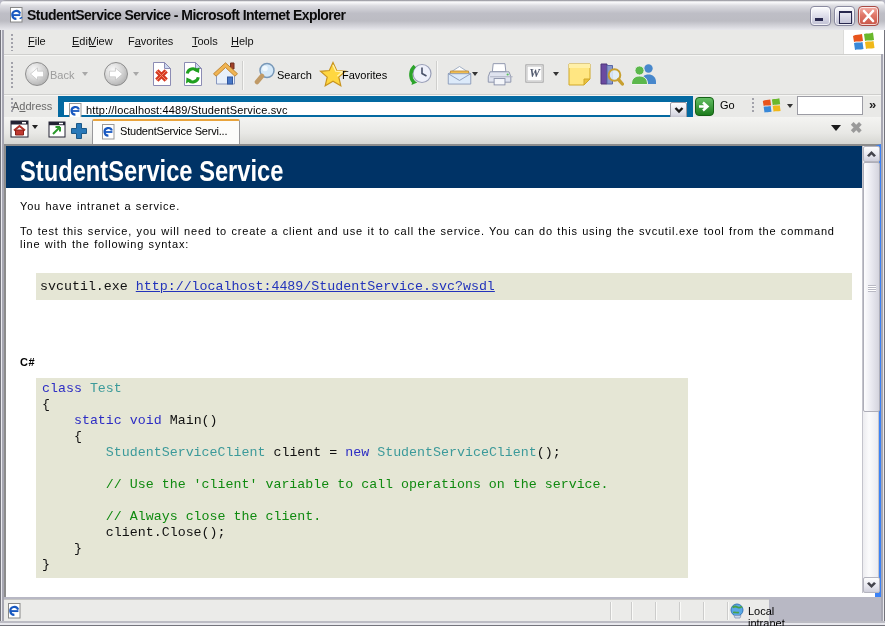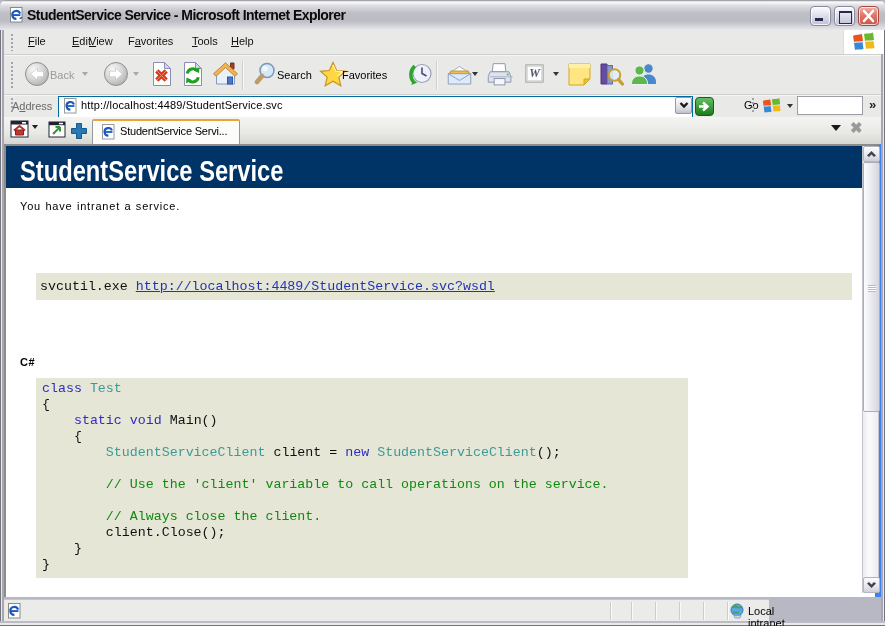--- a/index.html
+++ b/index.html
@@ -48,26 +48,26 @@
   .tbtext { position:absolute; font-size:11px; color:#000; }
   .tsep { position:absolute; top:5px; width:1px; height:29px; background:#cfcfcd; box-shadow:1px 0 0 #f8f8f6; }
   .navcirc { position:absolute; top:6px; width:24px; height:24px; border-radius:50%;
      border:1px solid #8e8e8e; background:radial-gradient(circle at 8px 7px,#fafafa,#d6d6d6 45%,#b2b2b2 80%,#9e9e9e 100%); }
   .chevdn { position:absolute; width:0; height:0; border-left:3px solid transparent; border-right:3px solid transparent;
      border-top:4px solid #a8a8a8; }
 
   
   #addrbar { left:0; top:66px; width:877px; height:21px; }
   #addrlabel { position:absolute; left:8px; top:4px; font-size:11px; color:#6a6a6a; }
-  #addrinput { position:absolute; left:54px; top:0px; width:635px; height:25px; background:#fff; border:1px solid #0369a1; }
+  #addrinput { position:absolute; left:54px; top:0px; width:635px; height:25px; background:#fff; border:6px solid #0369a1; }
   #addrtext { position:absolute; left:22px; top:2px; font-size:11px; letter-spacing:0.15px; color:#000; }
   #addrdrop { position:absolute; right:0; top:0; width:17px; height:17px; border:1px solid #9a9aa4; border-radius:2px;
      background:linear-gradient(to bottom,#fefefe,#dadae4 75%,#bebeca);
      display:flex; align-items:center; justify-content:center; }
-  #gotext { position:absolute; left:716px; top:3px; font-size:11px;margin-left:24px; }
+  #gotext { position:absolute; left:716px; top:3px; font-size:11px; }
   #chev { position:absolute; left:865px; top:1px; font-size:13px; font-weight:bold; color:#222; }
 
   
   #tabbar { left:0; top:87px; width:877px; height:27px;
      background:linear-gradient(to bottom,#f4f4f2 0%,#e8e8e5 60%,#d6d6d2 100%); }
   #tab { position:absolute; left:88px; top:2px; width:148px; height:25px; background:#fcfcfa;
      border:1px solid #98989a; border-bottom:none; border-top:2px solid #e9a43c; border-radius:2px 2px 0 0; }
   #tabtext { position:absolute; left:27px; top:4px; font-size:11px; letter-spacing:-0.2px; color:#000;text-align:center; }
   #tabdn { position:absolute; left:827px; top:8px; width:0; height:0;
      border-left:5px solid transparent; border-right:5px solid transparent; border-top:6px solid #1a1a1a; }
@@ -316,20 +316,21 @@
       <div id="tabdn"></div>
       <div id="tabx">✖</div>
     </div>
   </div>
 
   <div class="abs" id="viewport">
     <div class="abs" id="band">
       <div class="abs" id="bandtext">StudentService Service</div>
     </div>
     <div class="abs ptext" id="p1">You have intranet a service.</div>
+    <div class="abs ptext" id="p2">To test this service, you will need to create a client and use it to call the service. You can do this using the svcutil.exe tool from the command<br>line with the following syntax:</div>
     <div class="abs codebox" id="box1">svcutil.exe <span class="lnk">http://localhost:4489/StudentService.svc?wsdl</span></div>
     <div class="abs" id="csharp">C#</div>
     <div class="abs codebox" id="box2">
         <pre style="font:inherit;line-height:inherit;"><span class="kw">class</span> <span class="cls">Test</span>
 {
     <span class="kw">static</span> <span class="kw">void</span> Main()
     {
         <span class="cls">StudentServiceClient</span> client = <span class="kw">new</span> <span class="cls">StudentServiceClient</span>();
 
         <span class="cmt">// Use the 'client' variable to call operations on the service.</span>

